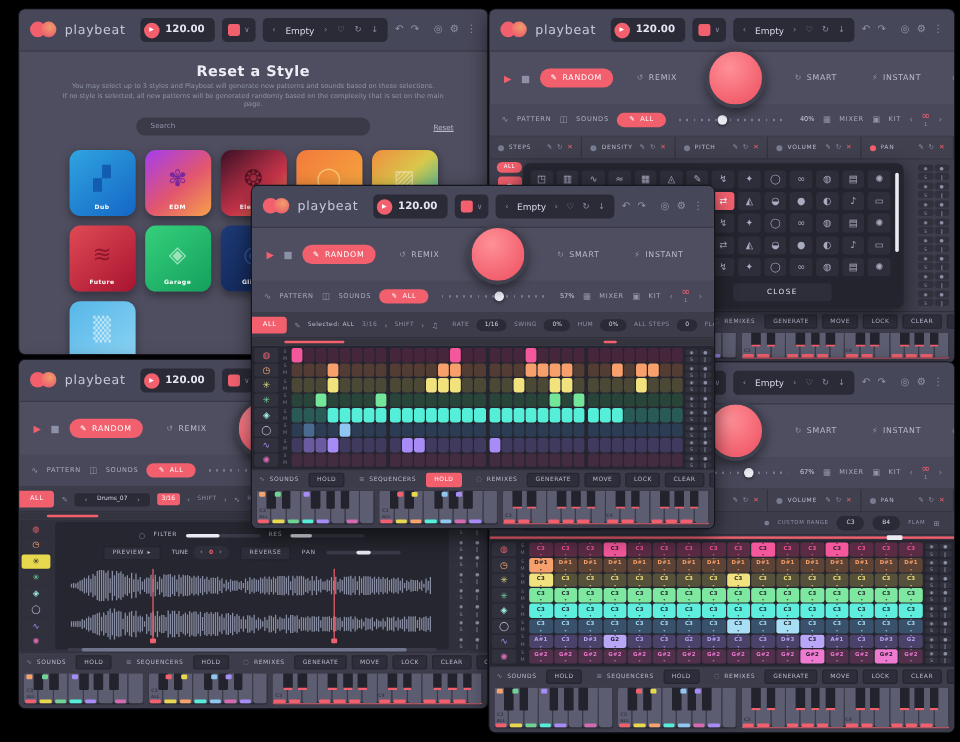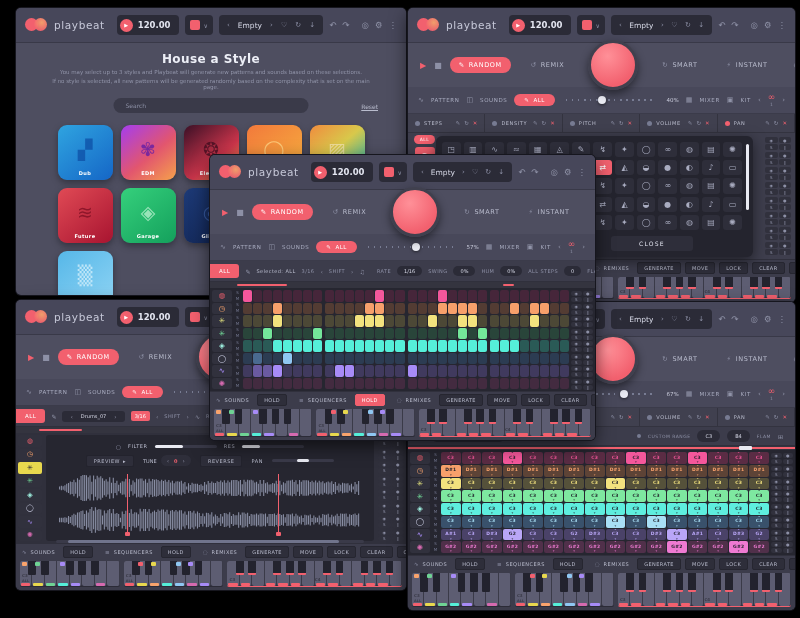--- a/index.html
+++ b/index.html
@@ -250,21 +250,21 @@
     </div>
     <span class="hic">↶</span>
     <span class="hic">↷</span>
     <div class="hsp"></div>
     <span class="hic">◎</span>
     <span class="hic">⚙</span>
     <span class="hic">⋮</span>
   </div>
 </div>
     <div class="tl-body">
-      <div class="tl-title">House a Style</div>
+      <div class="tl-title">Reset a Style</div>
       <div class="tl-sub">You may select up to 3 styles and Playbeat will generate new patterns and sounds based on these selections.</div>
       <div class="tl-sub">If no style is selected, all new patterns will be generated randomly based on the complexity that is set on the main page.</div>
       <div class="tl-searchrow">
         <input class="tl-search" placeholder="Search" style="">
         <span class="tl-reset">Reset</span>
       </div>
       <div class="tl-grid">
           <div class="tile" style="background: linear-gradient(140deg, rgb(47, 164, 224), rgb(21, 102, 198));">
             <div class="tglyph" style="color: rgb(13, 79, 166);">▞</div>
             <div class="tname">Dub</div>

